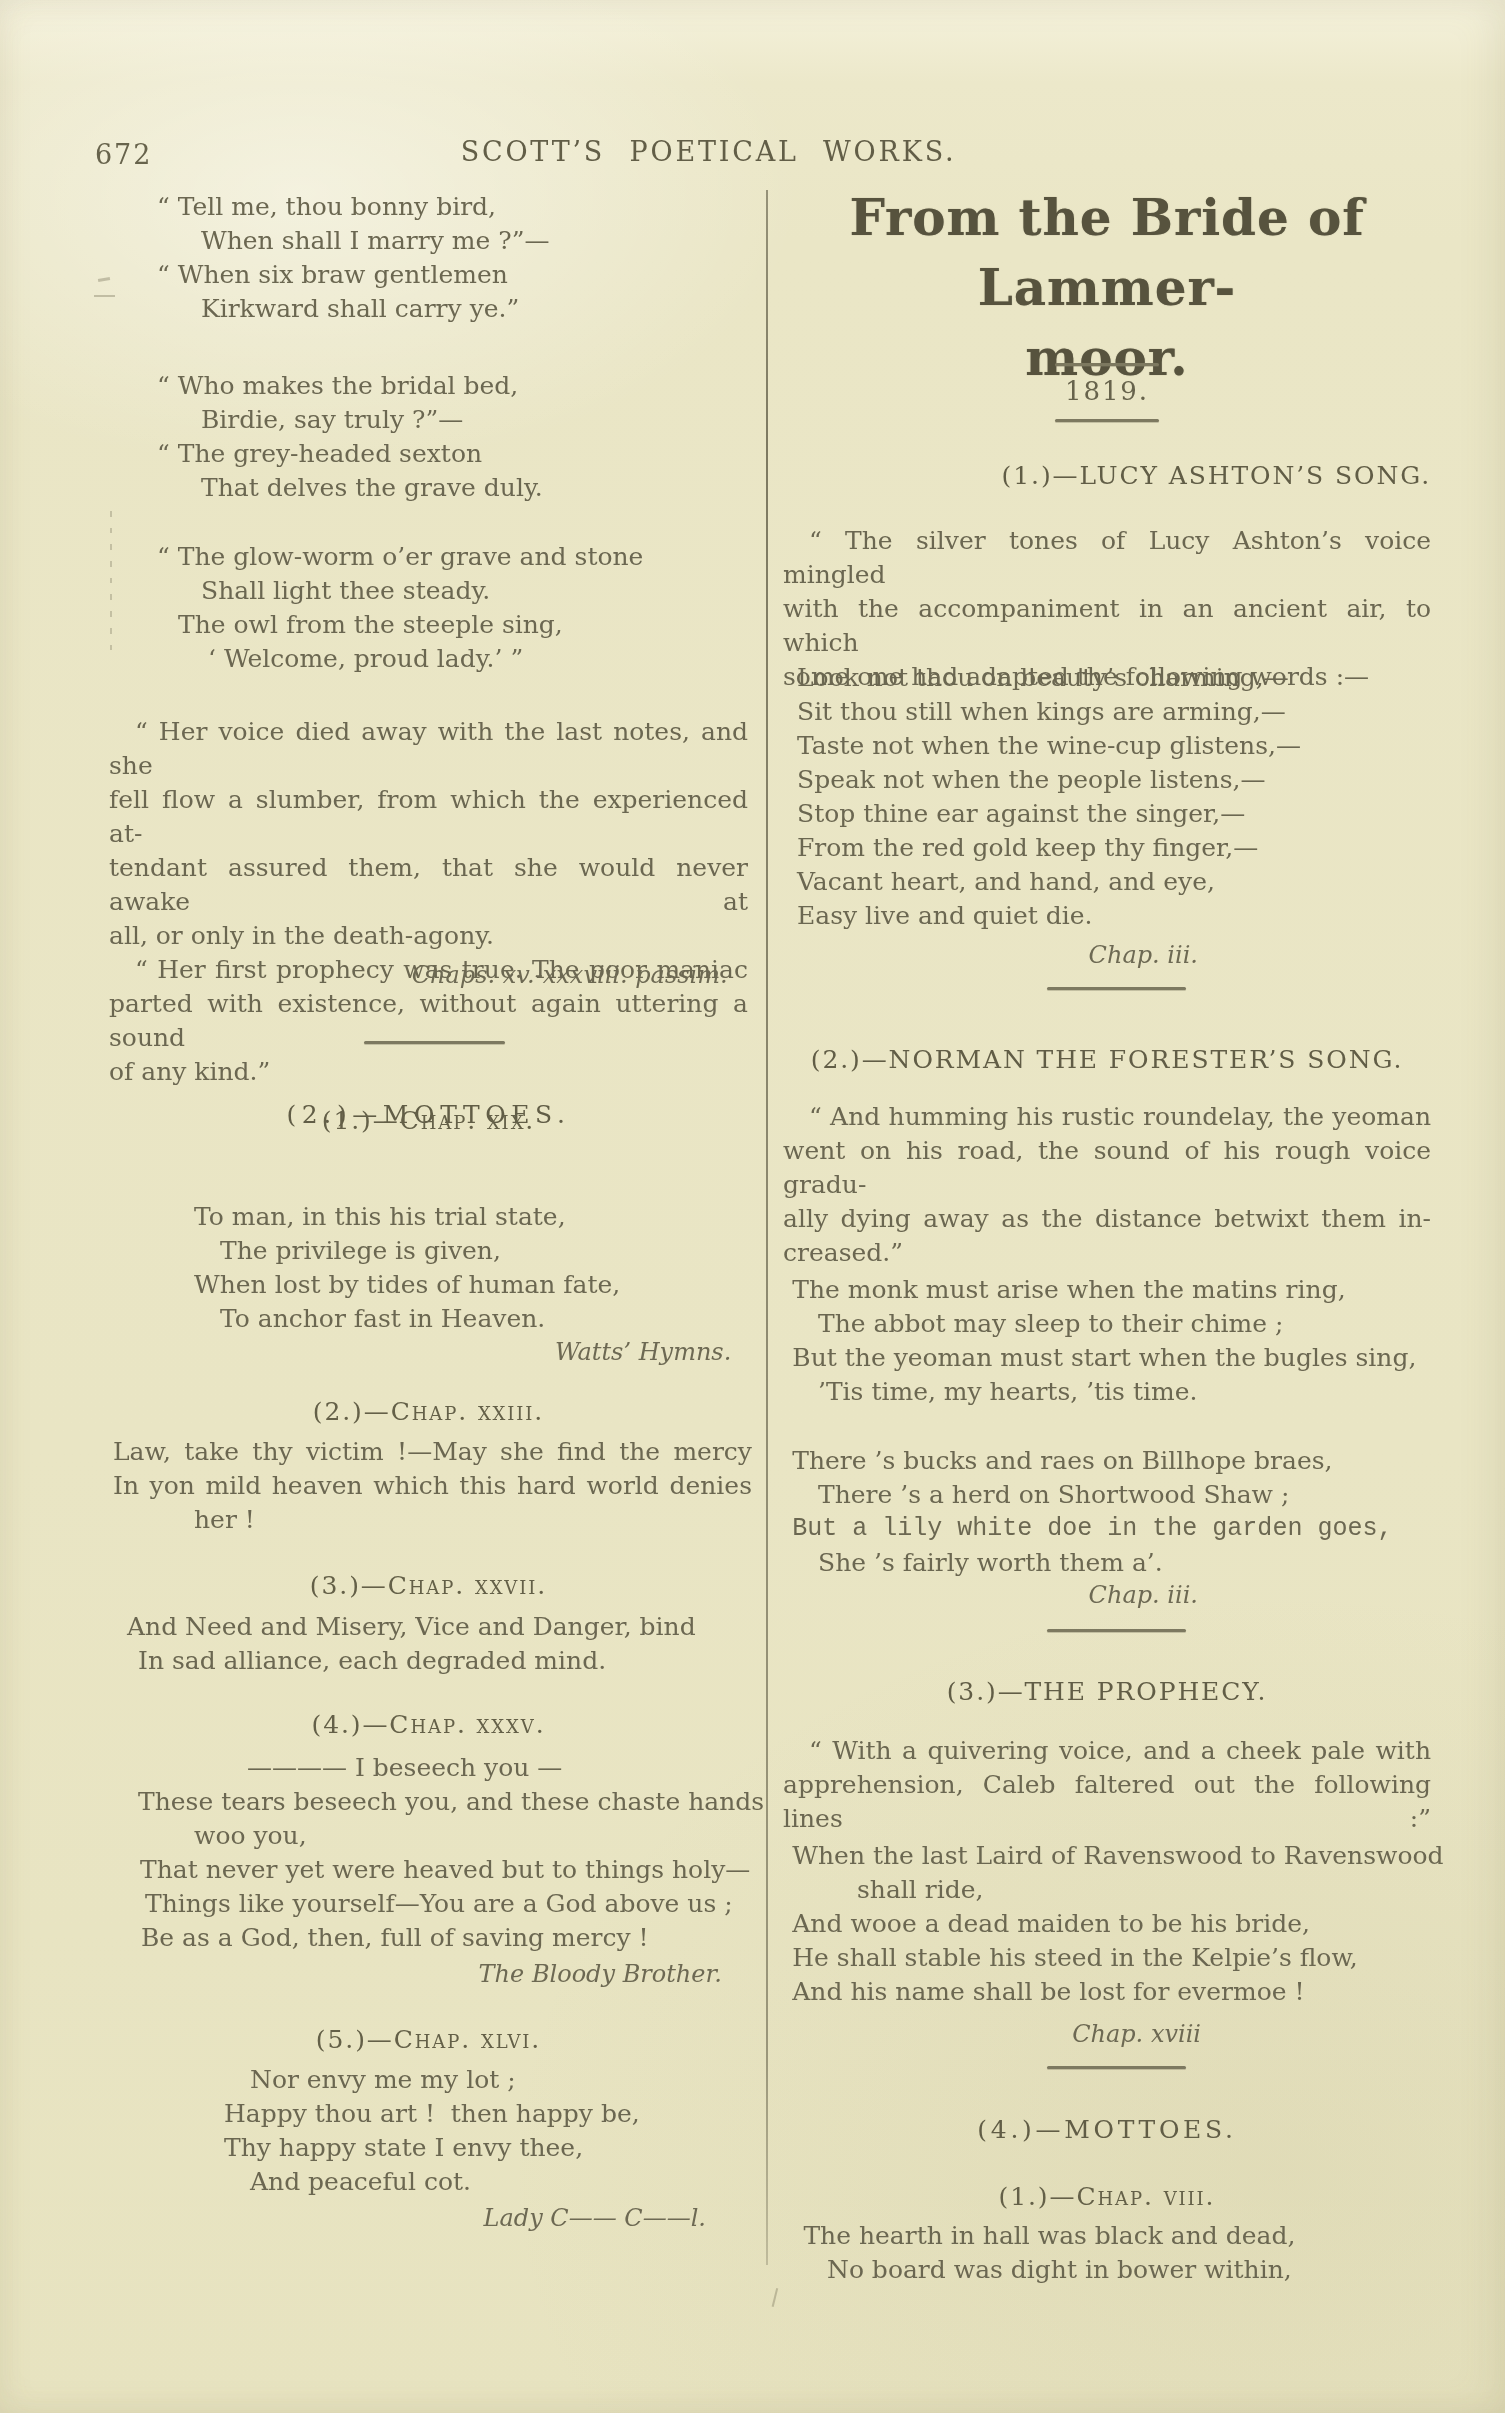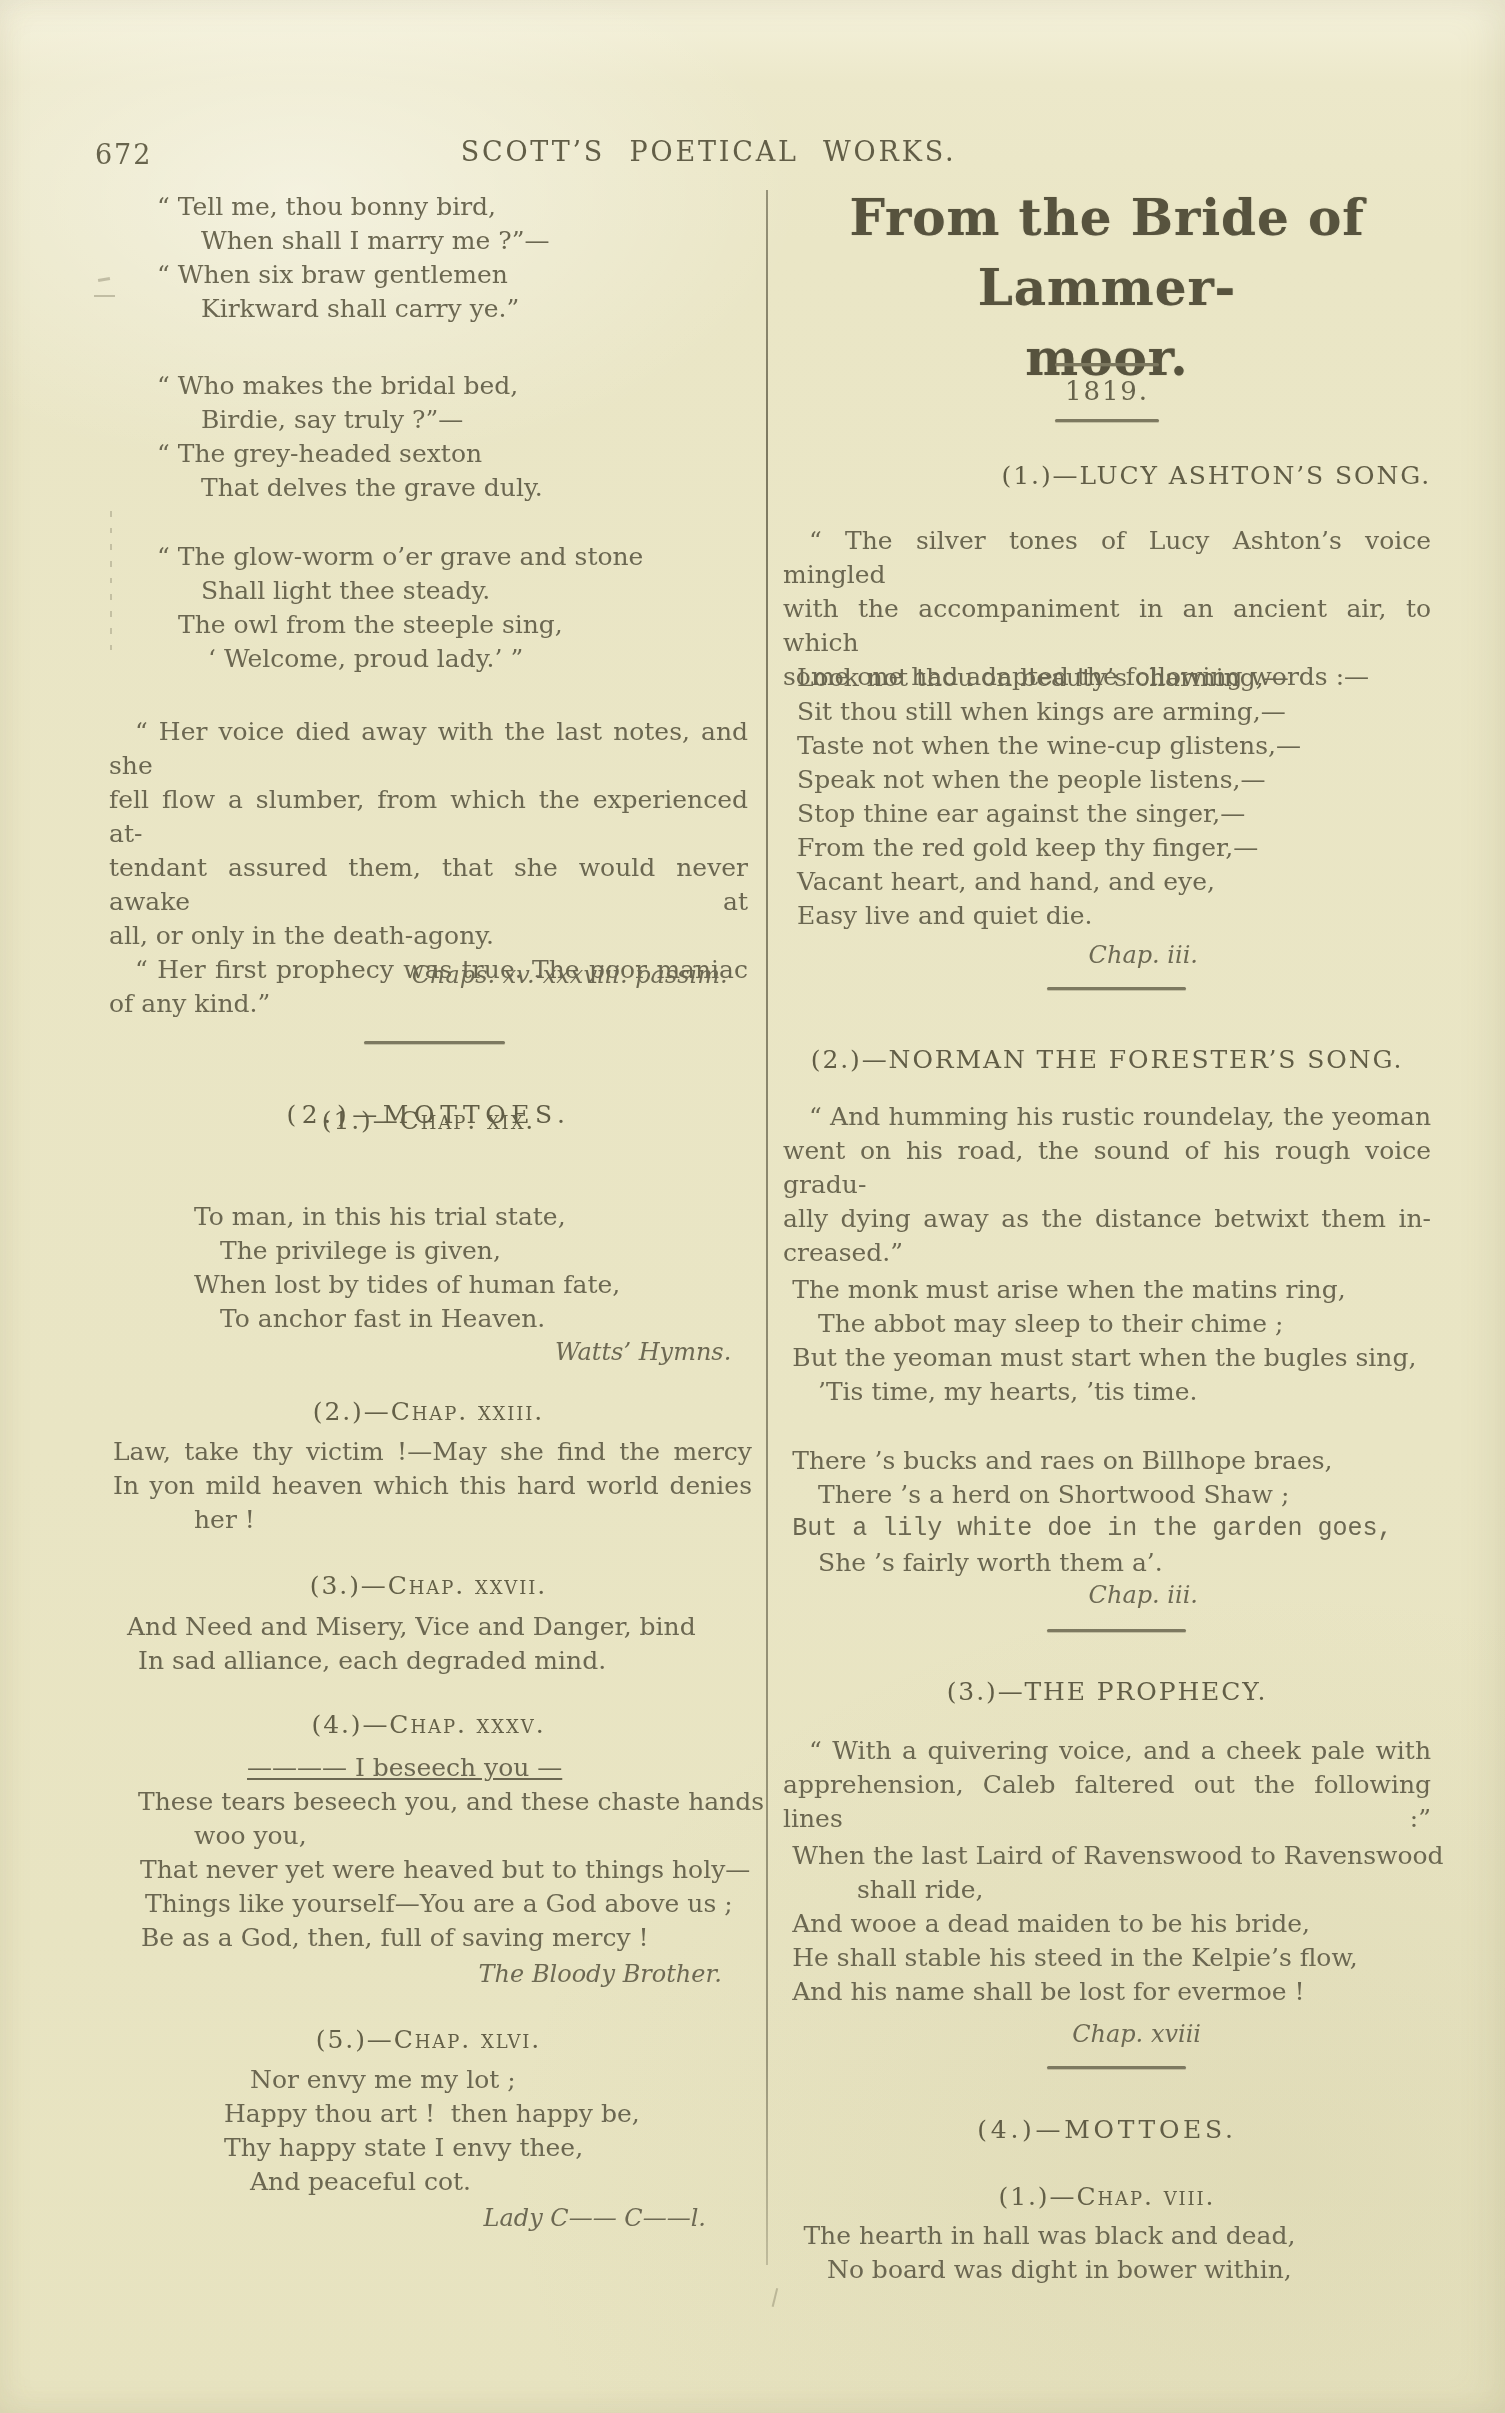--- a/index.html
+++ b/index.html
@@ -74,20 +74,21 @@
       <div class="line" style="padding-left:109px;">The owl from the steeple sing,</div>
       <div class="line" style="padding-left:139px;">‘ Welcome, proud lady.’ ”</div>
     </div>
 
     <div class="blk prose" style="left:109px;top:715px;width:639px;">
       <div class="line j pind">“ Her voice died away with the last notes, and she</div>
       <div class="line j">fell flow a slumber, from which the experienced at-</div>
       <div class="line j">tendant assured them, that she would never awake at</div>
       <div class="line">all, or only in the death-agony.</div>
       <div class="line j pind">“ Her first prophecy was true.  The poor maniac</div>
+      <div class="line j">parted with existence, without again uttering a sound</div>
       <div class="line">of any kind.”</div>
     </div>
 
     <div class="blk attr right" style="left:109px;top:959px;width:639px;padding-right:0;box-sizing:border-box;padding-right:20.4px;">Chaps. xv.-xxxviii. passim.</div>
 
     <div class="blk rule" style="left:364px;top:1041px;width:141px;"></div>
 
     <div class="blk sec-head spread" style="left:109px;top:1100px;width:639px;">(2.)—MOTTOES.</div>
 
     <div class="blk chap-head" style="left:109px;top:1106px;width:639px;">(1.)—Chap. xix.</div>
@@ -107,21 +108,21 @@
     </div>
 
     <div class="blk chap-head" style="left:109px;top:1571px;width:639px;">(3.)—Chap. xxvii.</div>
     <div class="blk" style="left:69px;top:1610px;width:681px;">
       <div class="line" style="padding-left:58px;">And Need and Misery, Vice and Danger, bind</div>
       <div class="line" style="padding-left:69px;">In sad alliance, each degraded mind.</div>
     </div>
 
     <div class="blk chap-head" style="left:109px;top:1710px;width:639px;">(4.)—Chap. xxxv.</div>
     <div class="blk" style="left:69px;top:1751px;width:681px;">
-      <div class="line" style="padding-left:178px;text-decoration:underline;">———— I beseech you —</div>
+      <div class="line" style="padding-left:178px;">———— I beseech you —</div>
       <div class="line" style="padding-left:69px;">These tears beseech you, and these chaste hands</div>
       <div class="line" style="padding-left:125px;">woo you,</div>
       <div class="line" style="padding-left:71px;">That never yet were heaved but to things holy—</div>
       <div class="line" style="padding-left:76px;">Things like yourself—You are a God above us ;</div>
       <div class="line" style="padding-left:72px;">Be as a God, then, full of saving mercy !</div>
     </div>
     <div class="blk attr right" style="left:109px;top:1958px;width:639px;box-sizing:border-box;padding-right:26px;">The Bloody Brother.</div>
 
     <div class="blk chap-head" style="left:109px;top:2025px;width:639px;">(5.)—Chap. xlvi.</div>
     <div class="blk" style="left:69px;top:2063px;width:681px;">

